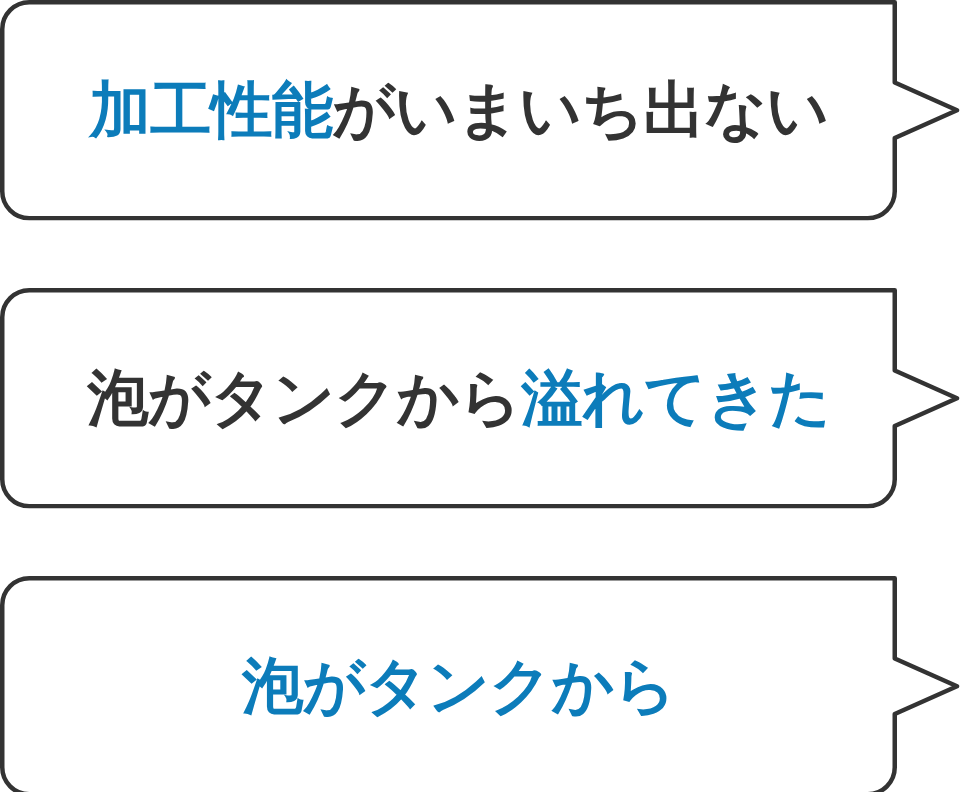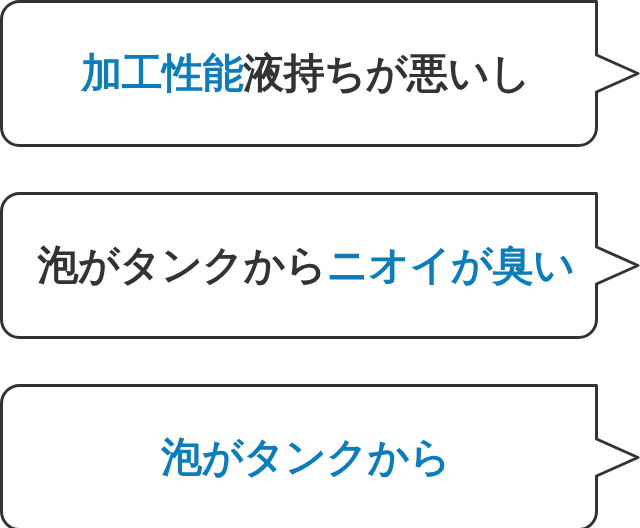--- a/index.html
+++ b/index.html
@@ -79,41 +79,41 @@
                L 596.5 92
                L 596.5 127.5
                A 18 18 0 0 1 578.5 145.5
                L 19.5 145.5
                A 18 18 0 0 1 1.5 127.5
                L 1.5 19.5
                A 18 18 0 0 1 19.5 1.5 Z" fill="#ffffff" stroke="#333333" stroke-width="3" stroke-linejoin="round" stroke-linecap="round"></path>
     </svg>
     <div class="bubble-text">
       <span class="seg-accent">加工性能</span>
-        <span class="seg-plain">液持ちが悪いし</span>
+        <span class="seg-plain">がいまいち出ない</span>
     </div>
   </div>
 
   <div class="bubble" id="bubble-2">
     <svg class="bubble-svg" viewBox="0 0 640 147" preserveAspectRatio="none">
       <path d="M 19.5 1.5
                L 596.5 1.5
                L 596.5 55
                L 638 73.5
                L 596.5 92
                L 596.5 127.5
                A 18 18 0 0 1 578.5 145.5
                L 19.5 145.5
                A 18 18 0 0 1 1.5 127.5
                L 1.5 19.5
                A 18 18 0 0 1 19.5 1.5 Z" fill="#ffffff" stroke="#333333" stroke-width="3" stroke-linejoin="round" stroke-linecap="round"></path>
     </svg>
     <div class="bubble-text">
       <span class="seg-plain">泡がタンクから</span>
-        <span class="seg-accent">ニオイが臭い</span>
+        <span class="seg-accent">溢れてきた</span>
     </div>
   </div>
 
   <div class="bubble" id="bubble-3">
     <svg class="bubble-svg" viewBox="0 0 640 147" preserveAspectRatio="none">
       <path d="M 19.5 1.5
                L 596.5 1.5
                L 596.5 55
                L 638 73.5
                L 596.5 92

